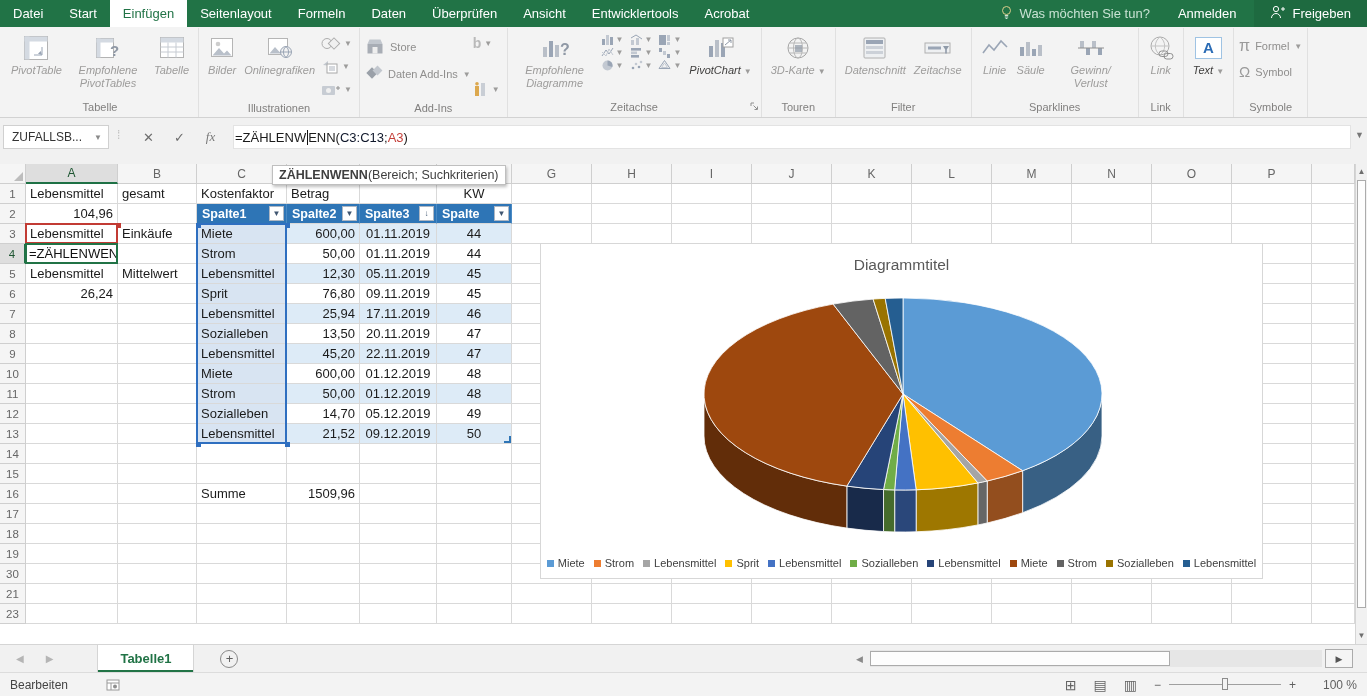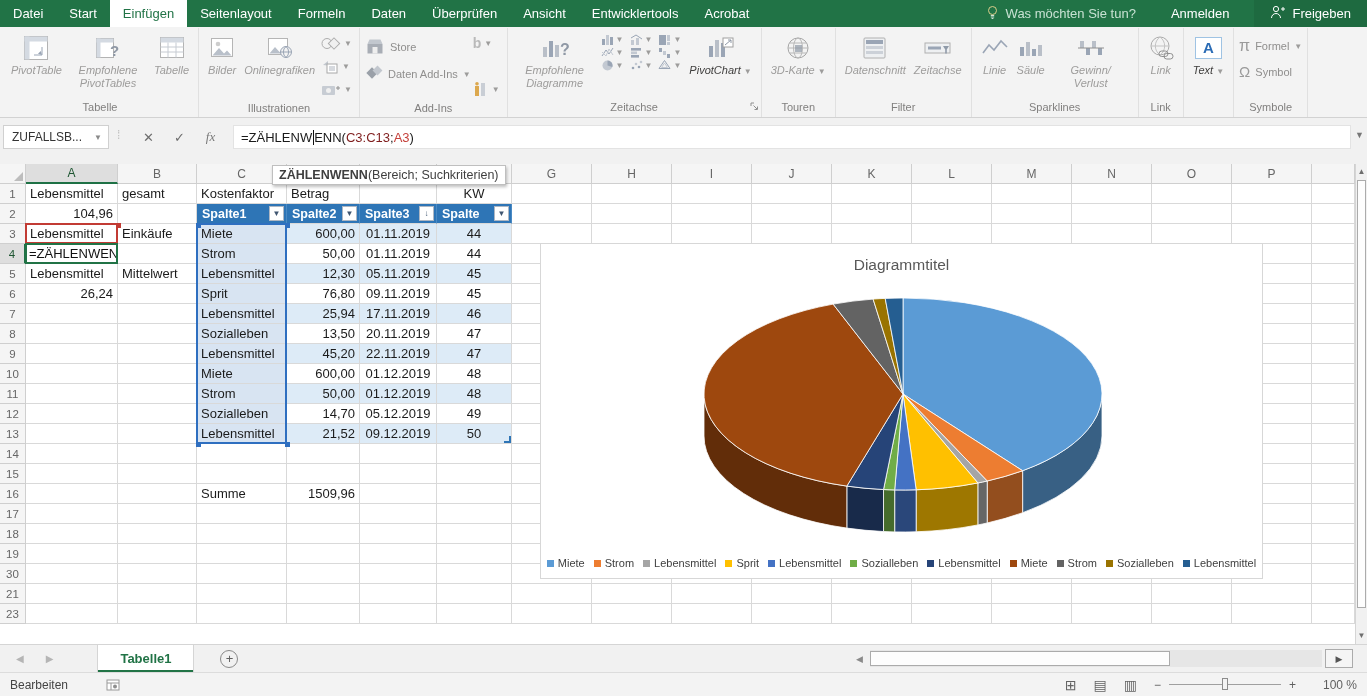--- a/index.html
+++ b/index.html
@@ -4,21 +4,21 @@
 <style>
 * { box-sizing: border-box; }
 html,body { margin:0; padding:0; width:1367px; height:696px; overflow:hidden;
   font-family:"Liberation Sans", sans-serif; background:#fff; position:relative; }
 
 
 .tabbar { position:absolute; left:0; top:0; width:1367px; height:27px; background:#217346;
   display:flex; align-items:stretch; color:#fff; font-size:13px; }
 .tab { padding:0 13px; display:flex; align-items:center; white-space:nowrap; }
 .tab.active { background:#fff; color:#217346; }
-.tb-right { margin-left:auto; display:flex; align-items:stretch;gap:7px; }
+.tb-right { margin-left:auto; display:flex; align-items:stretch; }
 .search { display:flex; align-items:center; gap:7px; color:#c8e2d3; padding:0 10px; }
 .signin { display:flex; align-items:center; padding:0 18px; }
 .share { display:flex; align-items:center; gap:7px; padding:0 16px; background:#1e6a40; }
 
 
 .ribbon { position:absolute; left:0; top:27px; width:1367px; height:91px; background:#f3f3f3;
   border-bottom:1px solid #d2d2d2; display:flex; padding:1px 2px 0 2px; }
 .rgroup { position:relative; display:flex; flex-direction:column; border-right:1px solid #e0e0e0; }
 .rg-inner { flex:1; display:flex; align-items:flex-start; padding:3px 5px 0 5px; }
 .rg-label { height:17px; line-height:15px; font-size:11px; color:#807f7e; text-align:center; }
@@ -41,22 +41,22 @@
 .namebox { position:absolute; left:3px; top:7px; width:106px; height:24px; background:#fff;
   border:1px solid #d0d0d0; display:flex; align-items:center; font-size:12px; color:#333;
   padding-left:8px; }
 .nb-arr { margin-left:auto; padding-right:6px; color:#8a8a8a; font-size:8px; }
 .fdots { position:absolute; left:117px; top:10px; color:#c2c2c2; font-size:12px; letter-spacing:0; }
 .fbtns { position:absolute; left:133px; top:7px; display:flex; }
 .fbtn-i { width:31px; height:24px; display:flex; align-items:center; justify-content:center;
   color:#6d6d6d; font-size:13px; }
 .ffx { font-family:"Liberation Serif", serif; font-style:italic; color:#7a7a7a; }
 .ffield { position:absolute; left:233px; top:7px; right:16px; height:24px; background:#fff;
-  border:1px solid #e3e3e3; display:flex; align-items:center; padding-left:7px; font-size:13px; }
-.fk { color:#1a1a1a; } .fb { color:#7f1d1d; } .fr { color:#c5413b; }
+  border:1px solid #e3e3e3; display:flex; align-items:center; padding-left:1px; font-size:13px; }
+.fk { color:#1a1a1a; } .fb { color:#0f172a; } .fr { color:#c5413b; }
 .fcur { display:inline-block; width:1px; height:15px; background:#111; margin:0 0.5px; vertical-align:-3px; }
 .fchev { position:absolute; right:3px; top:12px; color:#777; font-size:9px; }
 
 
 .grid { position:absolute; left:0; top:164px; width:1355px; height:480px; background:#fff; overflow:hidden; }
 .chrow, .grow { display:flex; }
 .ch { height:20px; background:#f5f5f5; border-right:1px solid #cfcfcf; border-bottom:1px solid #cfcfcf;
   font-size:12px; color:#666; display:flex; align-items:center; justify-content:center; }
 .ch.sel { background:#dedede; border-bottom:2px solid #1e7145; color:#1e5632; }
 .corner { position:relative; }

